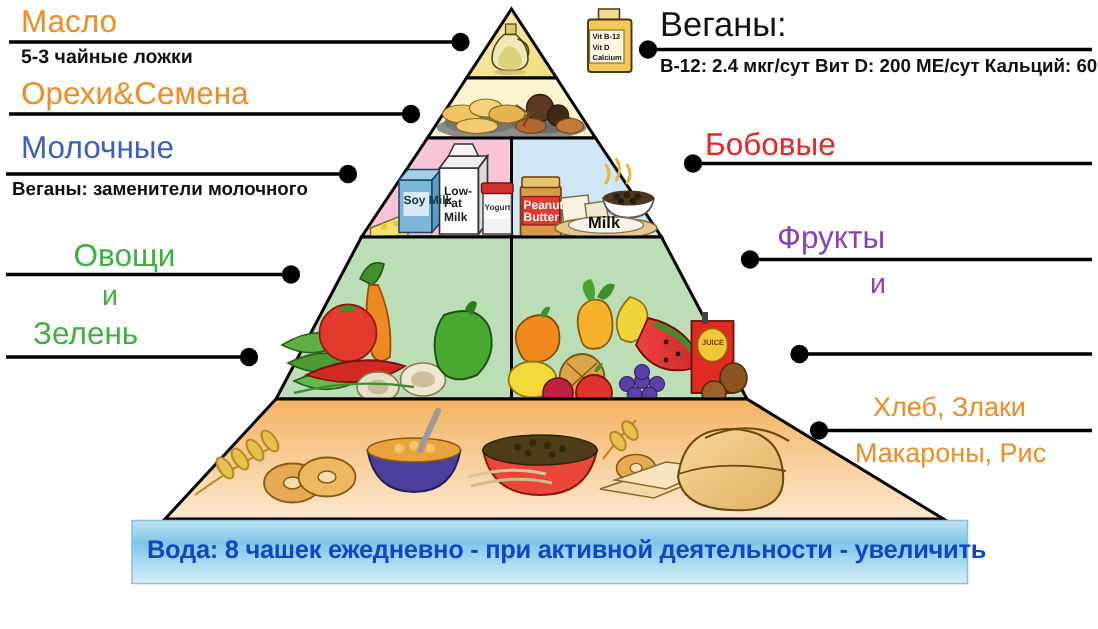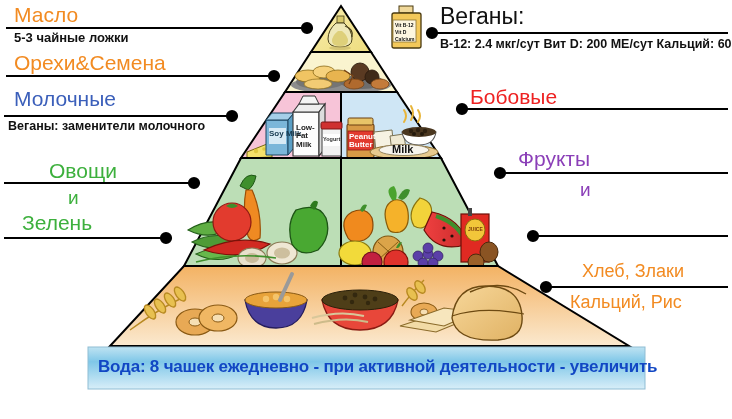--- a/index.html
+++ b/index.html
@@ -325,21 +325,21 @@
   <div class="lbl lbl-veg1">Овощи</div>
   <div class="lbl lbl-veg2">и</div>
   <div class="lbl lbl-veg3">Зелень</div>
 
   <div class="lbl lbl-vegan-title">Веганы:</div>
   <div class="lbl lbl-vegan-sub">B-12: 2.4 мкг/сут  Вит D: 200 МЕ/сут  Кальций: 600 мг/сут</div>
   <div class="lbl lbl-beans">Бобовые</div>
   <div class="lbl lbl-fruit1">Фрукты</div>
   <div class="lbl lbl-fruit2">и</div>
   <div class="lbl lbl-grain1">Хлеб, Злаки</div>
-  <div class="lbl lbl-grain2">Кальций, Рис</div>
+  <div class="lbl lbl-grain2">Макароны, Рис</div>
 
   <div class="lbl lbl-water">Вода: 8 чашек ежедневно - при активной деятельности - увеличить</div>
 
   <div class="lbl" style="left:269px;top:130px;font-size:8px;font-weight:bold;color:#16394f;line-height:1.05;">Soy Milk</div>
   <div class="lbl" style="left:296px;top:124px;font-size:8px;font-weight:bold;color:#222;line-height:1.05;width:22px;white-space:normal;">Low-Fat Milk</div>
   <div class="lbl" style="left:323px;top:137px;font-size:5.5px;font-weight:bold;color:#333;">Yogurt</div>
   <div class="lbl" style="left:349px;top:133px;font-size:8px;font-weight:bold;color:#fff;line-height:1.05;width:25px;white-space:normal;">Peanut Butter</div>
   <div class="lbl" style="left:392px;top:144px;font-size:11px;font-weight:bold;color:#111;">Milk</div>
   <div class="lbl" style="left:468px;top:227px;font-size:5px;font-weight:bold;color:#7a3a08;">JUICE</div>
 

